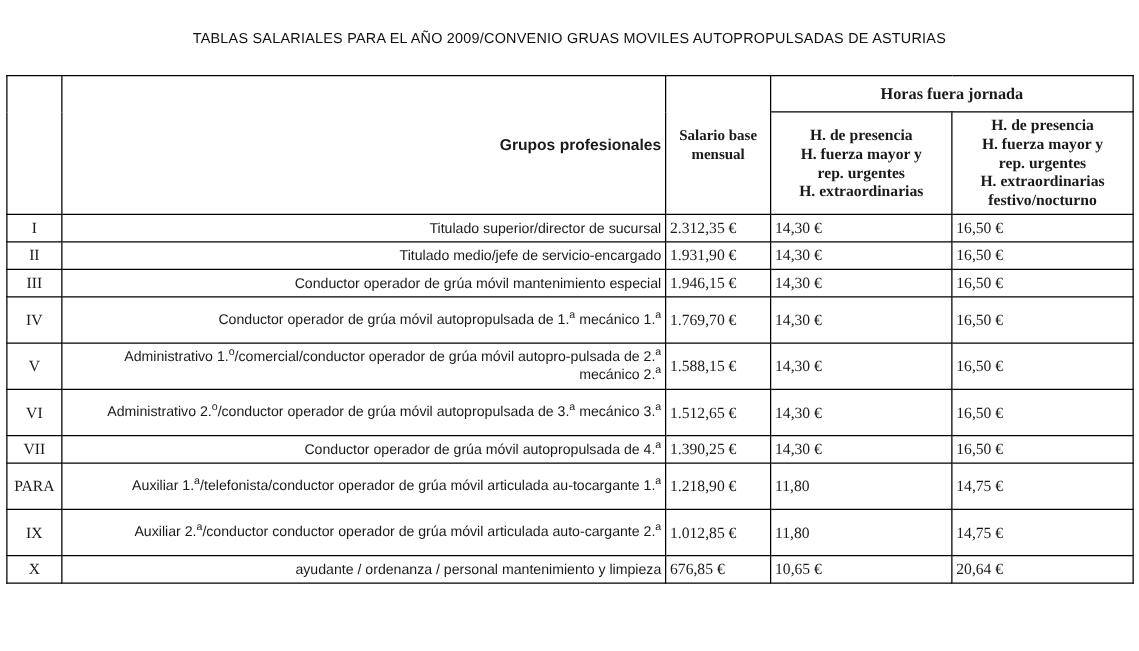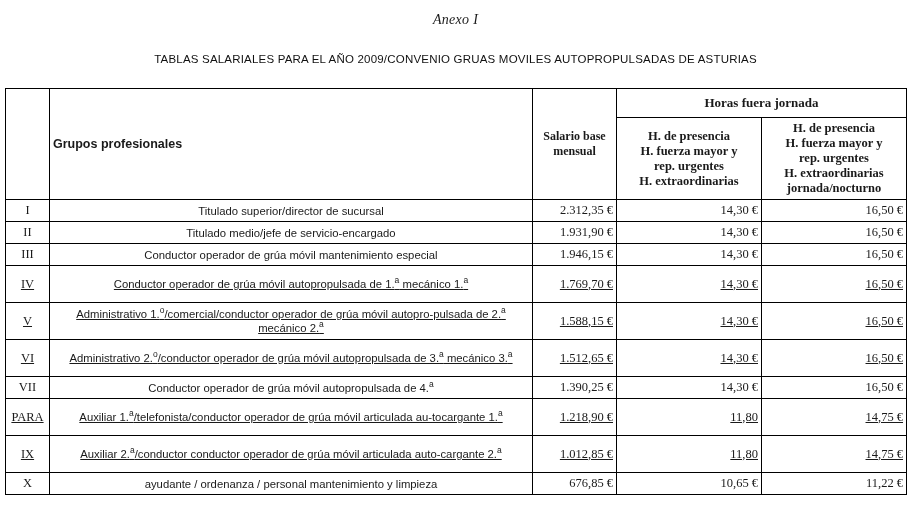--- a/index.html
+++ b/index.html
@@ -72,65 +72,64 @@
     font-family: "Liberation Serif", serif;
     font-weight: bold;
     font-size: 12.5px;
     line-height: 15px;
     padding: 4px 6px;
   }
   .hdr-cell.tall {
     vertical-align: middle;
   }
   .hdr-group {
-    text-align: left;
+    text-align: right;
     font-family: "Liberation Sans", sans-serif;
     font-weight: bold;
     font-size: 12.5px;
   }
   .hdr-salary {
     text-align: center;
     font-family: Liberation Serif, serif;
     font-weight: bold;
     font-size: 12px;
     line-height: 15px;
   }
   td.num {
     text-align: center;
     font-family: "Liberation Serif", serif;
     font-size: 12.5px;
     padding: 3px 2px;
   }
   td.desc {
-    text-align: center;
+    text-align: right;
     font-family: "Liberation Sans", sans-serif;
     font-size: 11.3px;
     line-height: 14px;
     padding: 3px 6px 3px 7px;
   }
   td.amount {
-    text-align: right;
+    text-align: left;
     font-family: "Liberation Serif", serif;
     font-size: 12.5px;
     padding: 3px 4px;
     white-space: nowrap;
   }
   sup.ord {
     font-size: 8.5px;
     vertical-align: super;
     line-height: 0;
   }
-  .row-tall td { height: 30px; text-decoration: underline; }
+  .row-tall td { height: 30px; }
 </style>
 </head>
 <body>
 
 <div class="page">
 
-  <div class="anexo-title">Anexo I</div>
 
   <div class="doc-subtitle">TABLAS SALARIALES PARA EL AÑO 2009/CONVENIO GRUAS MOVILES AUTOPROPULSADAS DE ASTURIAS</div>
 
   <div class="table-wrap">
     <table class="salary">
       <colgroup>
         <col class="col-num">
         <col class="col-group">
         <col class="col-salary">
         <col class="col-h1">
@@ -150,21 +149,21 @@
             <div>H. de presencia</div>
             <div>H. fuerza mayor y</div>
             <div>rep. urgentes</div>
             <div>H. extraordinarias</div>
           </td>
           <td class="hdr-cell tall">
             <div>H. de presencia</div>
             <div>H. fuerza mayor y</div>
             <div>rep. urgentes</div>
             <div>H. extraordinarias</div>
-            <div>jornada/nocturno</div>
+            <div>festivo/nocturno</div>
           </td>
         </tr>
       </thead>
       <tbody id="table-body">
           <tr>
             <td class="num">I</td>
             <td class="desc">Titulado superior/director de  sucursal</td>
             <td class="amount">2.312,35 €</td>
             <td class="amount">14,30 €</td>
             <td class="amount">16,50 €</td>
@@ -223,19 +222,19 @@
             <td class="desc">Auxiliar 2.<sup class="ord">a</sup>/conductor conductor operador de grúa móvil articulada auto-cargante 2.<sup class="ord">a</sup></td>
             <td class="amount">1.012,85 €</td>
             <td class="amount">11,80</td>
             <td class="amount">14,75 €</td>
           </tr>
           <tr>
             <td class="num">X</td>
             <td class="desc">ayudante / ordenanza / personal mantenimiento y limpieza</td>
             <td class="amount">676,85 €</td>
             <td class="amount">10,65 €</td>
-            <td class="amount">11,22 €</td>
+            <td class="amount">20,64 €</td>
           </tr>
         </tbody>
     </table>
   </div>
 
 </div>
 
 </body></html>

